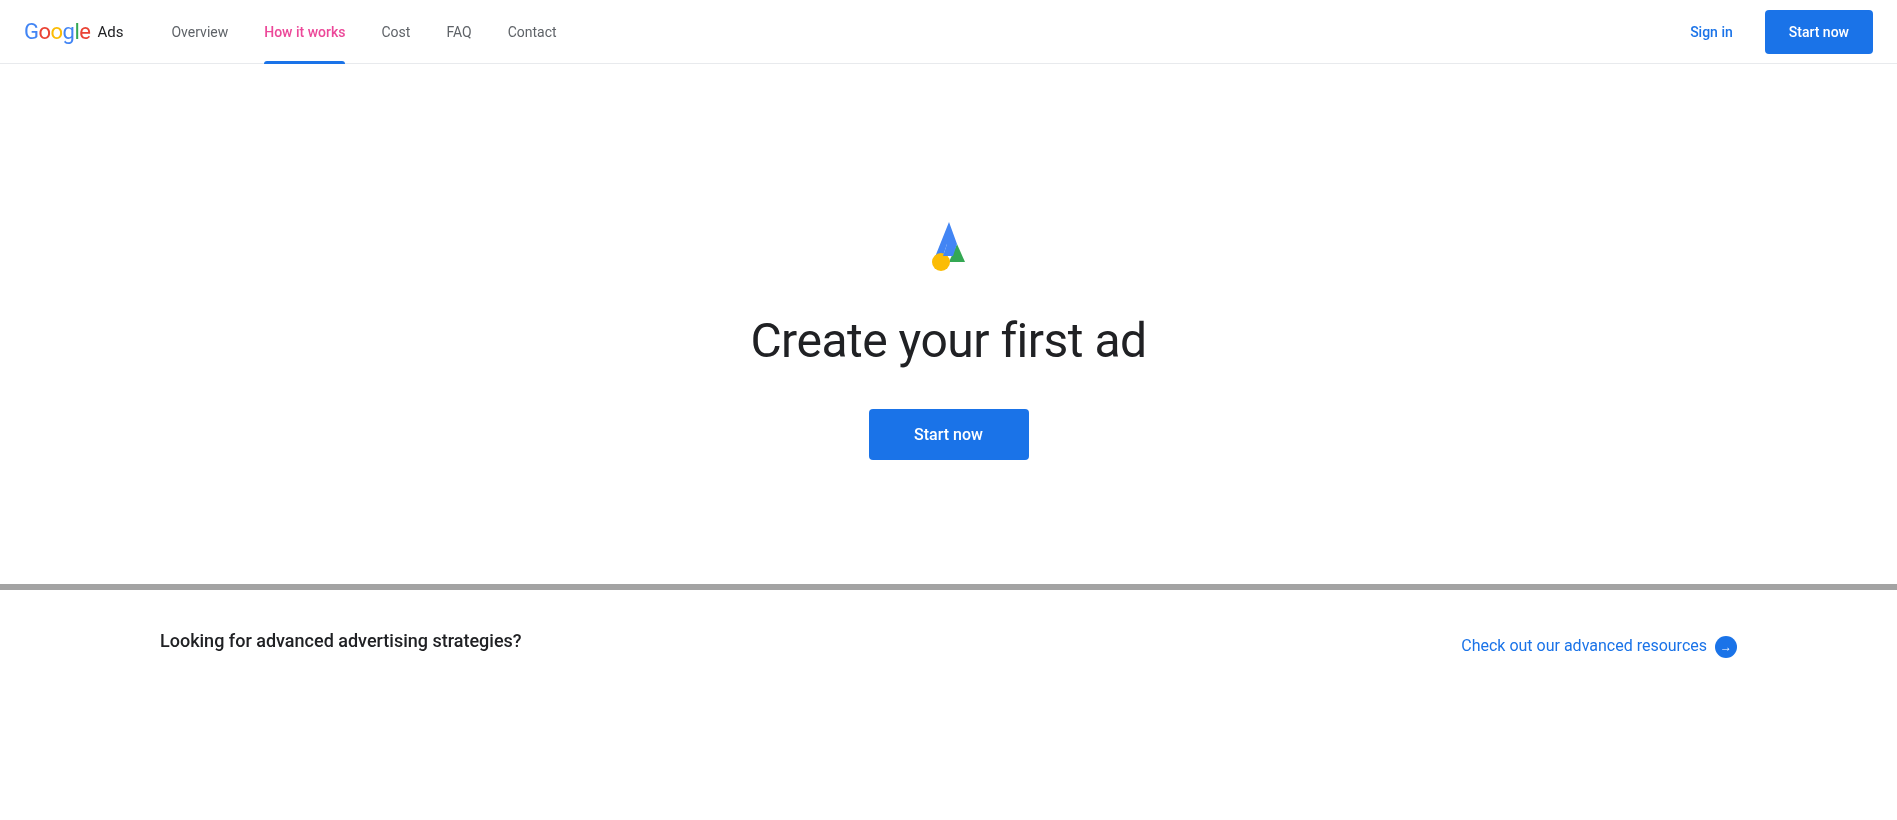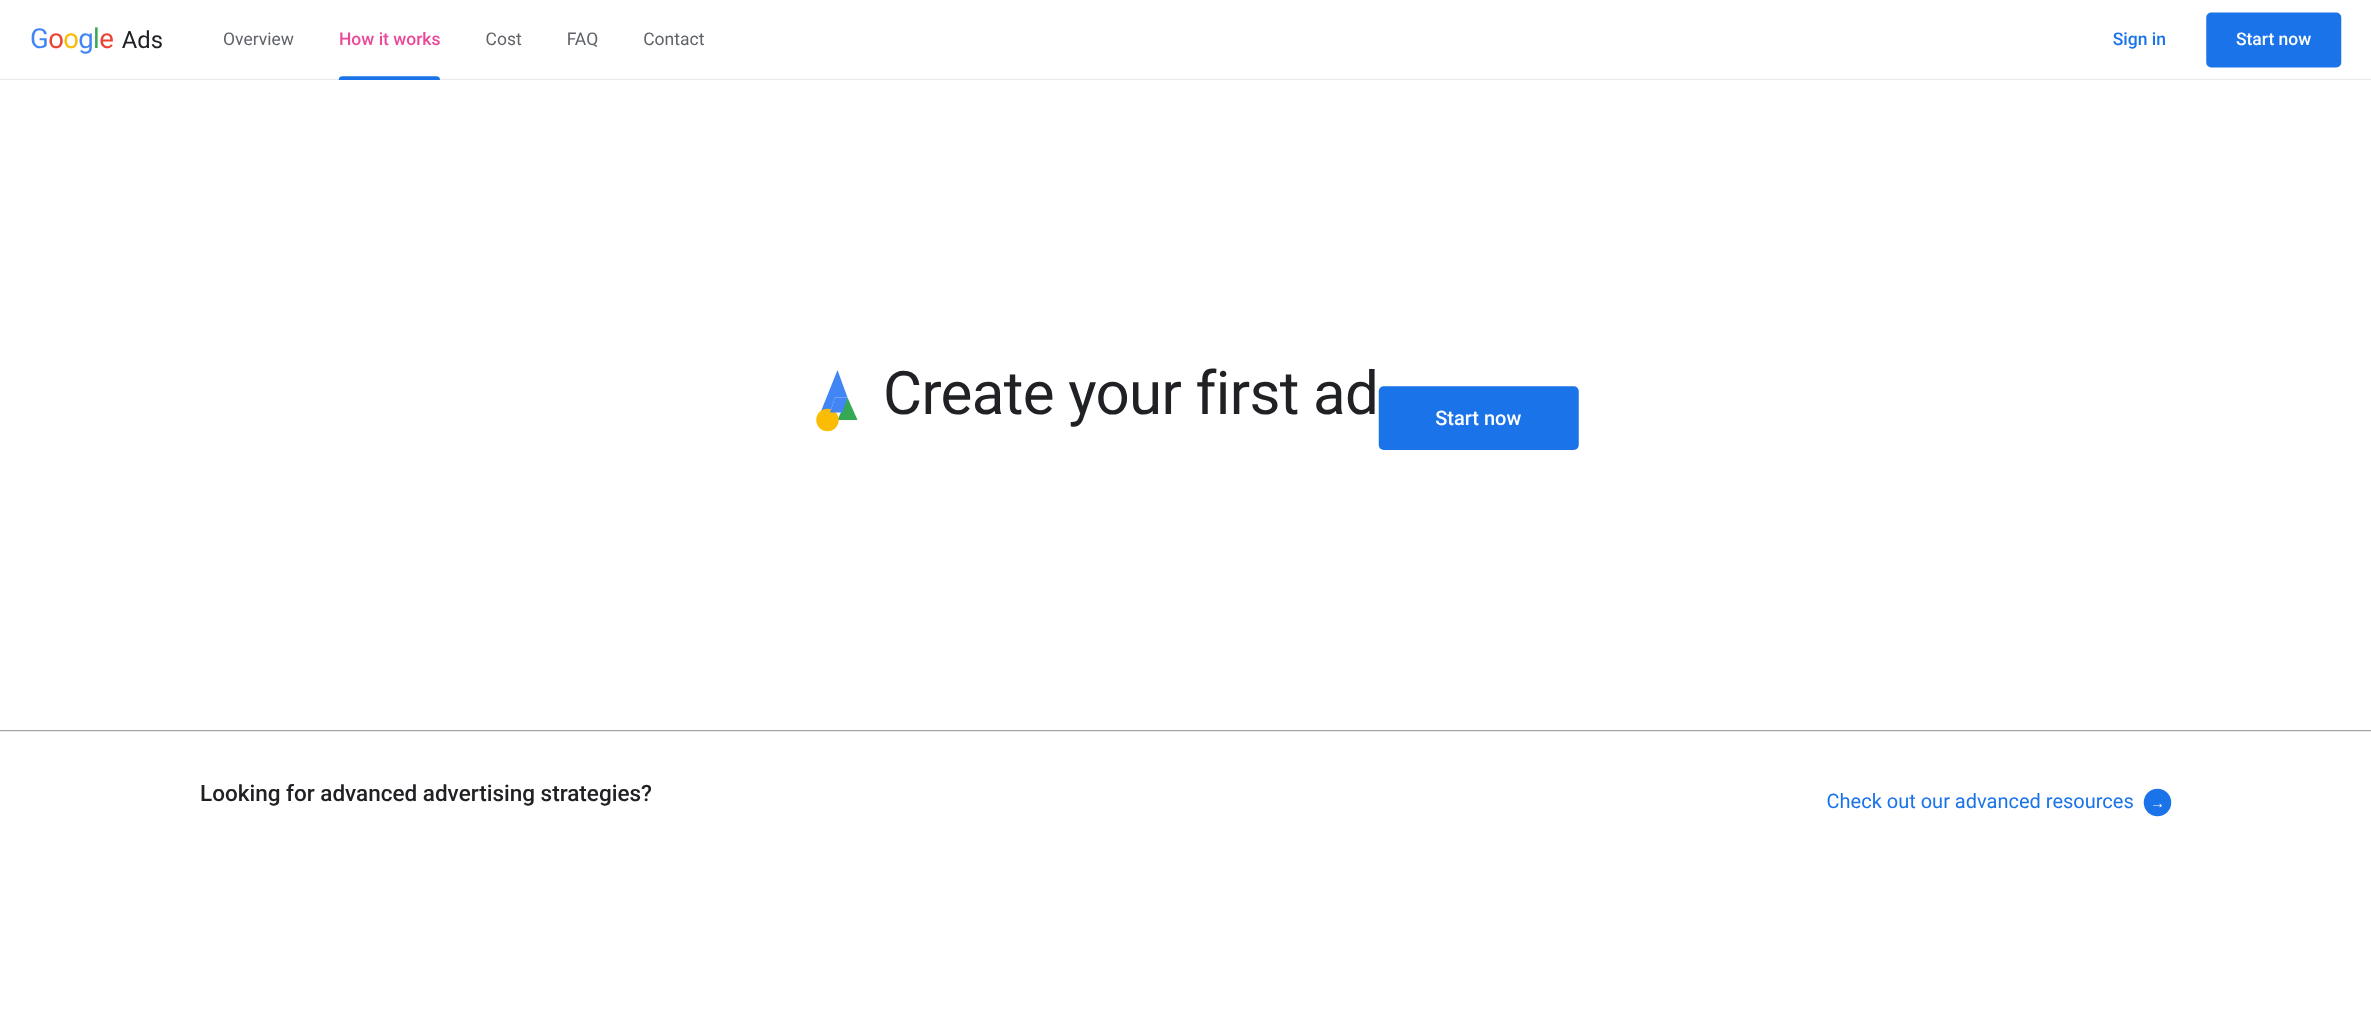--- a/index.html
+++ b/index.html
@@ -38,21 +38,21 @@
       font-weight: 400;
       letter-spacing: -0.5px;
     }
 
     .g-blue { color: #4285F4; }
     .g-red { color: #EA4335; }
     .g-yellow { color: #FBBC05; }
     .g-green { color: #34A853; }
 
     .ads-text {
-      font-size: 19px;
+      font-size: 15px;
       font-weight: 400;
       color: #202124;
       margin-left: 1px;
     }
 
     nav {
       display: flex;
       align-items: flex-end;
       gap: 4px;
       flex: 1;
@@ -114,20 +114,21 @@
       font-size: 14px;
       font-weight: 500;
       cursor: pointer;
       font-family: inherit;
       height: 44px;
     }
 
     
     main {
       display: flex;
+      flex-direction: column;
       align-items: center;
       justify-content: center;
       padding: 80px 24px 60px;
       min-height: 520px;
     }
 
     .ads-icon {
       width: 72px;
       height: 72px;
       margin-bottom: 32px;
@@ -150,21 +151,21 @@
       padding: 16px 40px;
       font-size: 16px;
       font-weight: 500;
       cursor: pointer;
       font-family: inherit;
       min-width: 160px;
     }
 
     
     .bottom-section {
-      border-top: 1px solid #a3a3a3;
+      border-top: 6px solid #a3a3a3;
       padding: 40px 160px;
       display: flex;
       align-items: center;
       justify-content: space-between;
       gap: 40px;
     }
 
     .bottom-left {
       flex: 1;
     }

